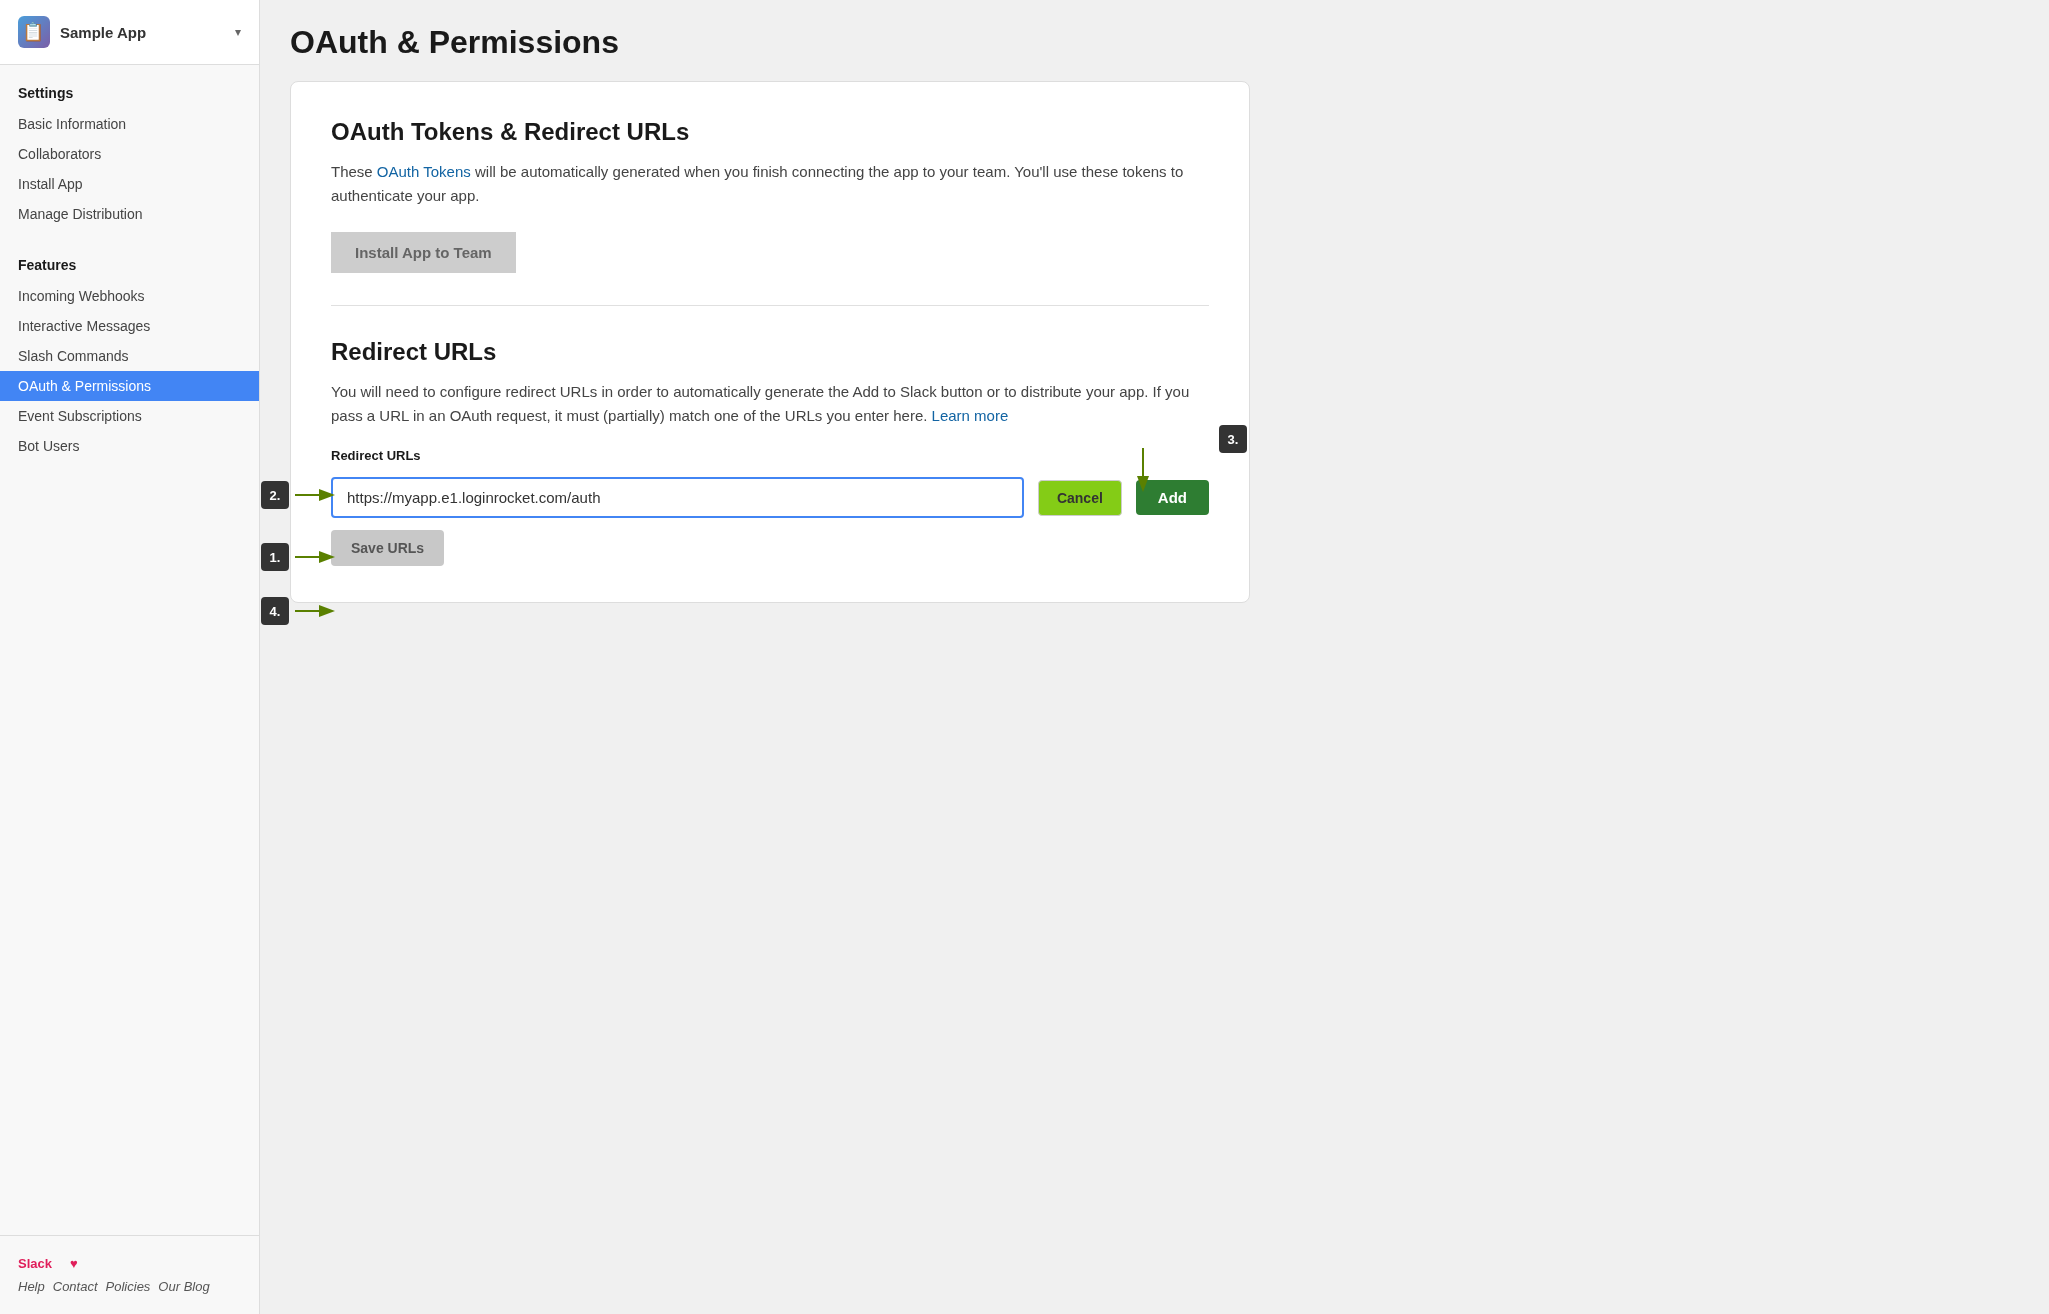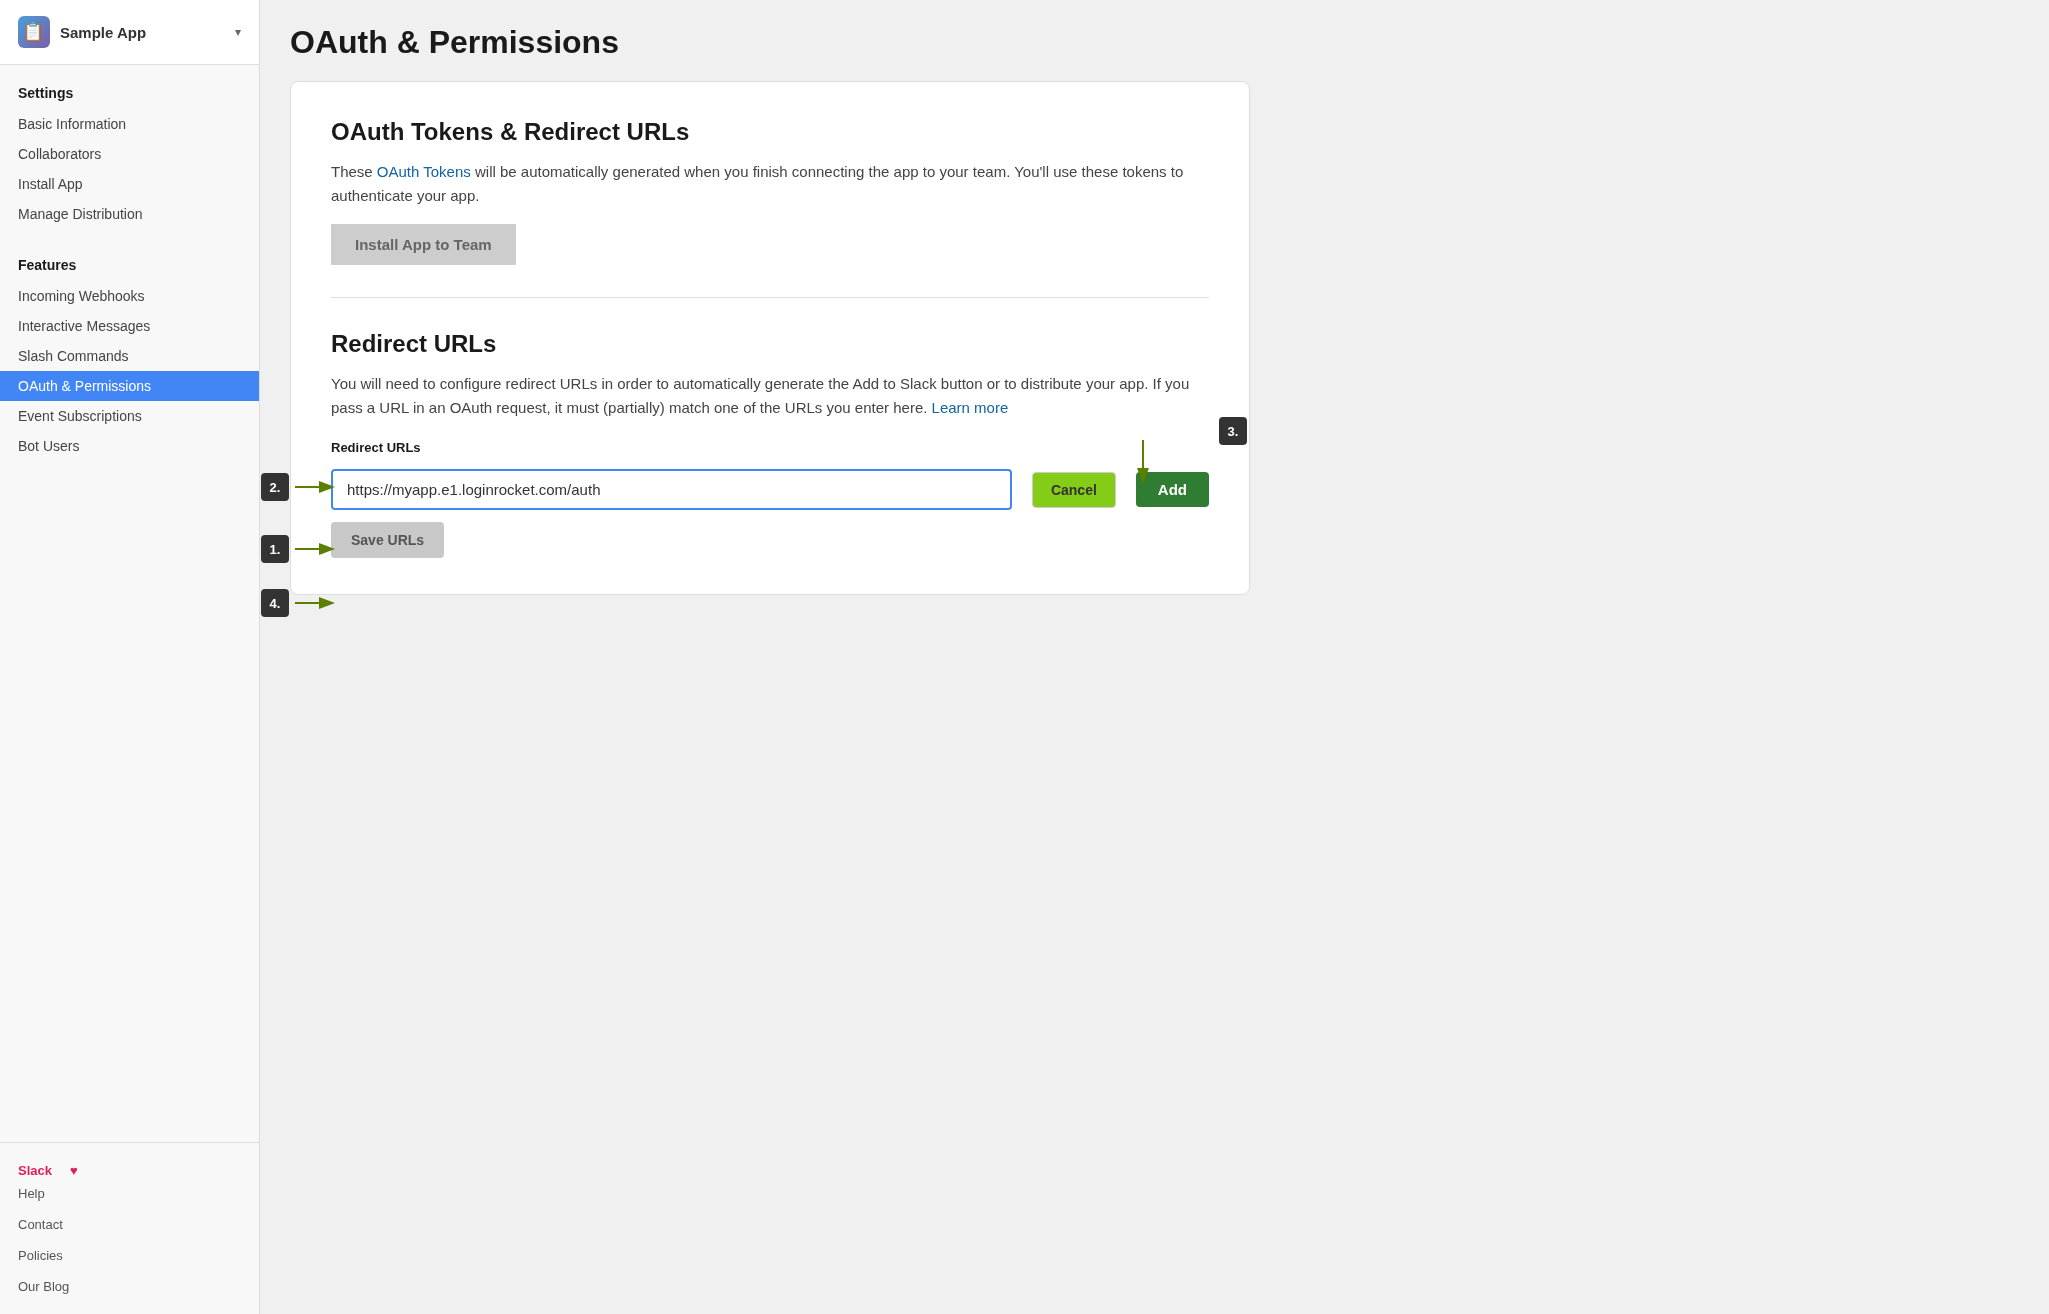--- a/index.html
+++ b/index.html
@@ -82,22 +82,22 @@
       color: #e01e5a;
       font-weight: 700;
       font-size: 13px;
       display: flex;
       align-items: center;
       gap: 18px;
       margin-bottom: 8px;
     }
     .sidebar-footer-links {
       display: flex;
-      flex-direction: column;
-      gap: 16px;
+      gap: 8px;
+      font-style: italic;
     }
     .sidebar-footer-link {
       font-size: 13px;
       color: #555;
       cursor: pointer;
     }
 
     
     .main-content {
       flex: 1;
@@ -120,21 +120,21 @@
     .section-title {
       font-size: 24px;
       font-weight: 700;
       color: #1a1a1a;
       margin-bottom: 14px;
     }
     .section-description {
       font-size: 15px;
       color: #444;
       line-height: 1.6;
-      margin-bottom: 16px;
+      margin-bottom: 24px;
     }
     .section-description a {
       color: #1264a3;
       text-decoration: none;
     }
     .install-btn {
       background: #c8c8c8;
       color: #555;
       border: none;
       padding: 12px 24px;
@@ -161,21 +161,21 @@
       line-height: 1.6;
       margin-bottom: 20px;
     }
     .redirect-urls-description a {
       color: #1264a3;
       text-decoration: none;
     }
     .input-row {
       display: flex;
       align-items: center;
-      gap: 20px;
+      gap: 14px;
       margin-bottom: 12px;
     }
     .url-input {
       flex: 1;
       border: 2px solid #4285f4;
       border-radius: 4px;
       padding: 10px 14px;
       font-size: 15px;
       color: #333;
       outline: none;

